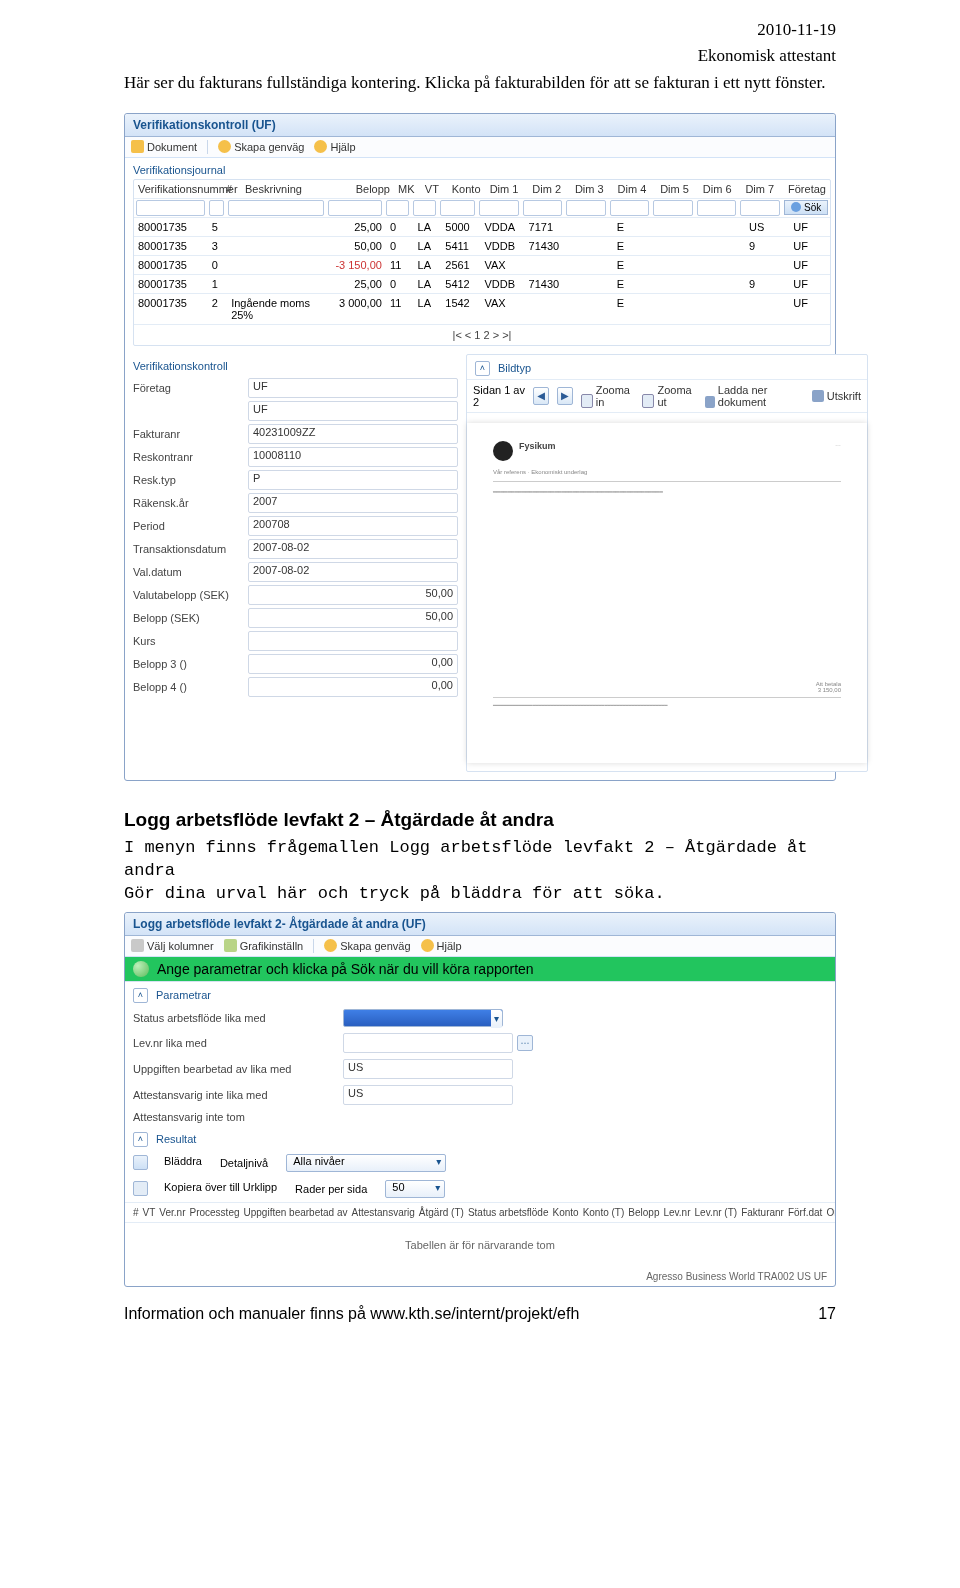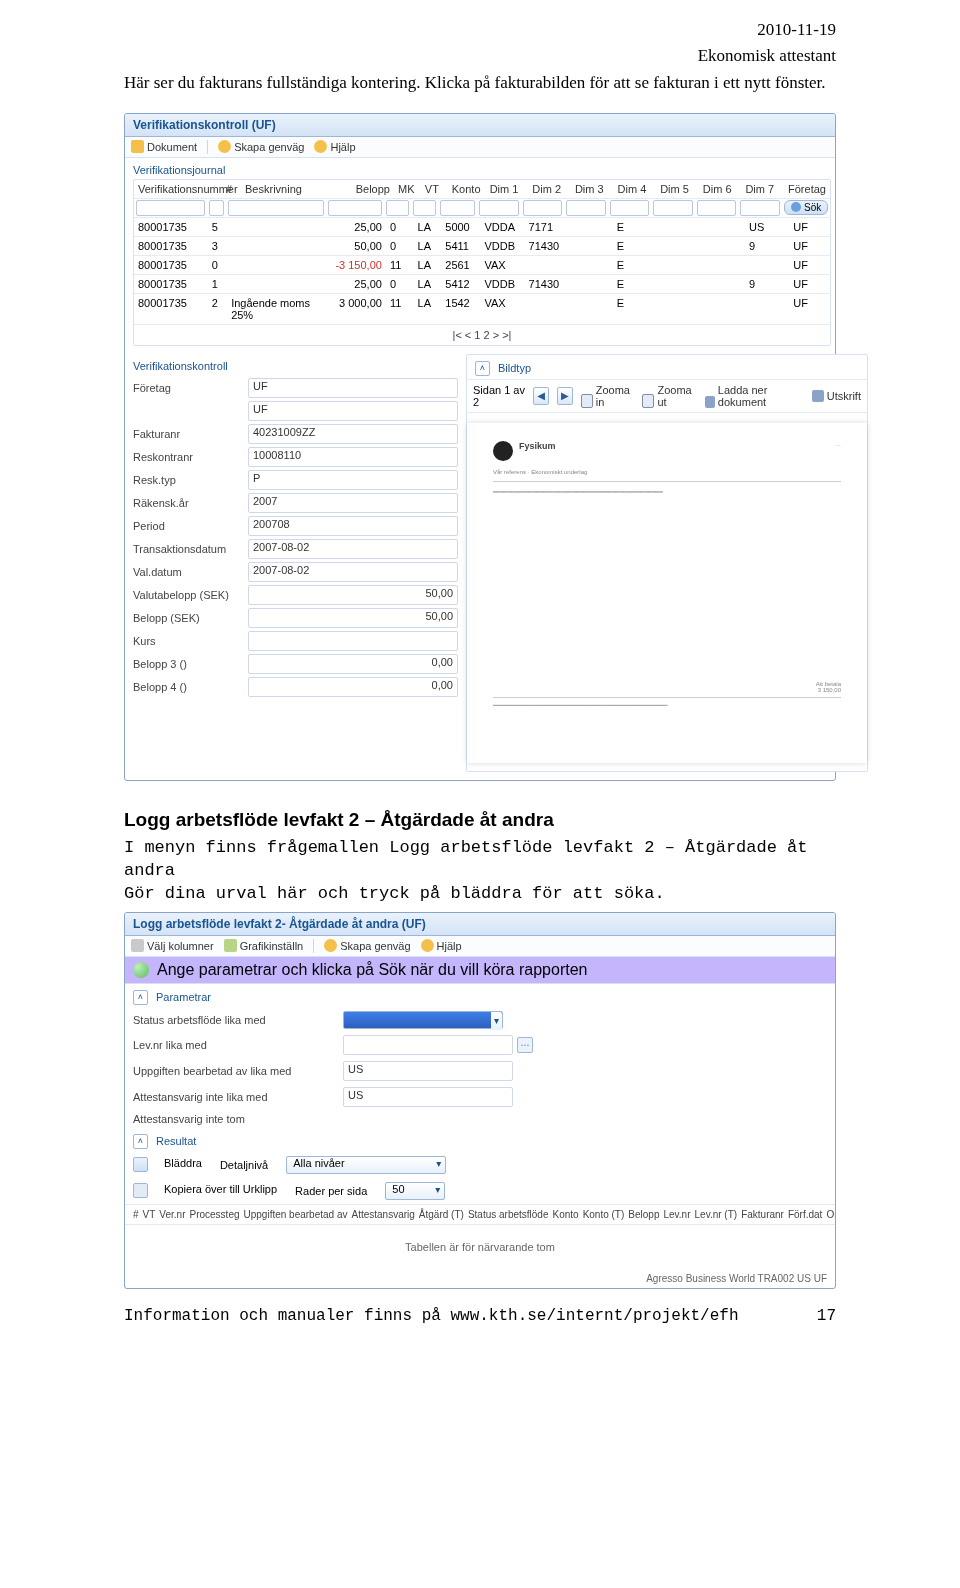--- a/index.html
+++ b/index.html
@@ -1,21 +1,21 @@
 <!DOCTYPE html>
 <html><head>
 <meta charset="utf-8">
 <style>
 html,body{margin:0;padding:0;font-family:Arial,Helvetica,sans-serif;font-size:13px;color:#000;background:#fff}
 .page{width:772px;margin:0 auto;padding:20px 30px;box-sizing:border-box}
 .hdr-right{text-align:right;font-family:"Times New Roman",serif;font-size:17px;margin-bottom:6px}
 .intro{font-family:"Times New Roman",serif;font-size:17px;line-height:1.35;margin:6px 0 18px}
 .h2{font-family:Arial,sans-serif;font-size:19px;font-weight:bold;margin:28px 0 6px}
 .para{font-family:Liberation Mono, monospace;font-size:17px;line-height:1.35}
-.footer{display:flex;justify-content:space-between;font-family:Liberation Mono, monospace;font-size:16px;}
+.footer{display:flex;justify-content:space-between;font-family:Liberation Sans, sans-serif;font-size:16px;}
 
 .shot{border:1px solid #8aa3c8;border-radius:3px;background:#fff;margin:6px 0 18px;width:100%;box-sizing:border-box}
 .titlebar{background:linear-gradient(#eaf2fb,#d3e3f7);color:#19548f;font-weight:bold;font-size:12px;padding:4px 8px;border-bottom:1px solid #9fb6d6;border-radius:3px 3px 0 0}
 .toolbar{display:flex;gap:10px;padding:3px 6px;border-bottom:1px solid #d3e3f7;background:#fbfcfe;align-items:center}
 .tbitem{display:inline-flex;align-items:center;gap:3px;font-size:11px;color:#333}
 .ticon{width:13px;height:13px;border-radius:2px;display:inline-block}
 .ic-doc{background:#f5c04a}
 .ic-star{background:#f5c04a;border-radius:50%}
 .ic-help{background:#f5c04a;border-radius:50%}
 .ic-cols{background:#c9c9c9}
@@ -26,21 +26,21 @@
 .pane-body{padding:0 8px 8px}
 
 .jrow{display:flex;gap:0;font-size:11px}
 .jrow>div{padding:3px 4px;box-sizing:border-box;border-bottom:1px solid #e3ecf6}
 .colw-num{width:88px}.colw-h{width:22px}.colw-desc{width:120px}.colw-amt{width:70px;text-align:right}
 .colw-xs{width:32px}.colw-s{width:46px}.colw-dim{width:52px}.colw-f{width:48px}
 .jfilter>div{padding:1px 2px}
 .finp{width:100%;height:16px;border:1px solid #b7c9e2;border-radius:2px;box-sizing:border-box;background:#fff}
 .jhead{color:#333}
 .neg{color:#c33}
-.sokbtn{background:linear-gradient(#eaf2fb,#cde0f5);border:1px solid #9fb6d6;border-radius:6px;font-size:10px;padding:1px 6px;display:inline-flex;gap:3px;align-items:center}
+.sokbtn{background:linear-gradient(#eaf2fb,#cde0f5);border:1px solid #9fb6d6;border-radius:0;font-size:10px;padding:1px 6px;display:inline-flex;gap:3px;align-items:center}
 .sokic{width:10px;height:10px;background:#6aa0e0;border-radius:50%}
 .pager{text-align:center;font-size:11px;color:#444;padding:4px}
 .jtable-wrap{border:1px solid #d6e2f1;border-radius:2px;background:#fff;margin-right:-4px}
 
 .split{display:flex;gap:8px;padding:0 8px 8px}
 .left{width:355px}
 .right{flex:1;border:1px solid #d6e2f1;border-radius:2px;background:#fff;position:relative}
 .kv{display:flex;align-items:center;font-size:11px;margin:3px 0}
 .kv>div:first-child{width:115px;color:#444}
 .kinp{border:1px solid #cfd8e6;border-radius:2px;height:16px;padding:1px 4px;font-size:11px;background:#fff;color:#333;min-width:140px}
@@ -52,21 +52,21 @@
 .navbt{width:16px;height:16px;border:1px solid #9fb6d6;background:linear-gradient(#fff,#d9e7f6);border-radius:2px;display:inline-flex;align-items:center;justify-content:center;font-size:10px;color:#2b5b97}
 .imgbtn{display:inline-flex;gap:3px;align-items:flex-end;font-size:11px;color:#333}
 .imgic{width:12px;height:12px;background:#8aa3c8;border-radius:2px}
 .imgic.zoom{background:#e3ecf6;border:1px solid #88a}
 .docprev{margin:10px auto 8px;width:400px;height:340px;background:#fff;box-shadow:0 0 6px rgba(0,0,0,.15);padding:18px 26px;box-sizing:border-box;font-size:6px;color:#444}
 .dp-top{display:flex;justify-content:space-between;margin-bottom:8px}
 .dp-logo{width:20px;height:20px;background:#222;border-radius:50%}
 .dp-line{border-top:1px solid #ccc;margin:4px 0}
 .dp-text{color:#888}
 
-.infobar{display:flex;align-items:center;gap:8px;padding:4px 8px;border-bottom:1px solid #d6e2f1;background:#c4b5fd;font-size:16px}
+.infobar{display:flex;align-items:center;gap:8px;padding:4px 8px;border-bottom:1px solid #d6e2f1;background:#22c55e;font-size:14px}
 .infoball{width:16px;height:16px;border-radius:50%;background:radial-gradient(circle at 30% 30%,#bff0bb,#5bbb5b)}
 
 .param-row{display:flex;align-items:center;font-size:11px;padding:3px 8px}
 .param-row>div:first-child{width:210px;color:#444}
 .sel{border:1px solid #9fb6d6;border-radius:2px;height:18px;background:linear-gradient(#fff,#e8f0fa);padding:0 20px 0 6px;font-size:11px;min-width:160px;position:relative;display:inline-block;box-sizing:border-box}
 .sel::after{content:"▾";position:absolute;right:4px;top:1px;color:#19548f;font-size:10px}
 .sel.blue{background:linear-gradient(#3f7fe6,#2a5fc0);color:#fff}
 .sel.blue::after{background:linear-gradient(#fff,#e8f0fa);color:#19548f;padding:0 3px;border-radius:0 2px 2px 0;top:0;right:0;height:18px;line-height:18px}
 .refresh{width:14px;height:14px;border:1px solid #9fb6d6;border-radius:2px;background:#eaf2fb;display:inline-flex;align-items:center;justify-content:center;font-size:9px;color:#19548f;margin-left:4px}
 

